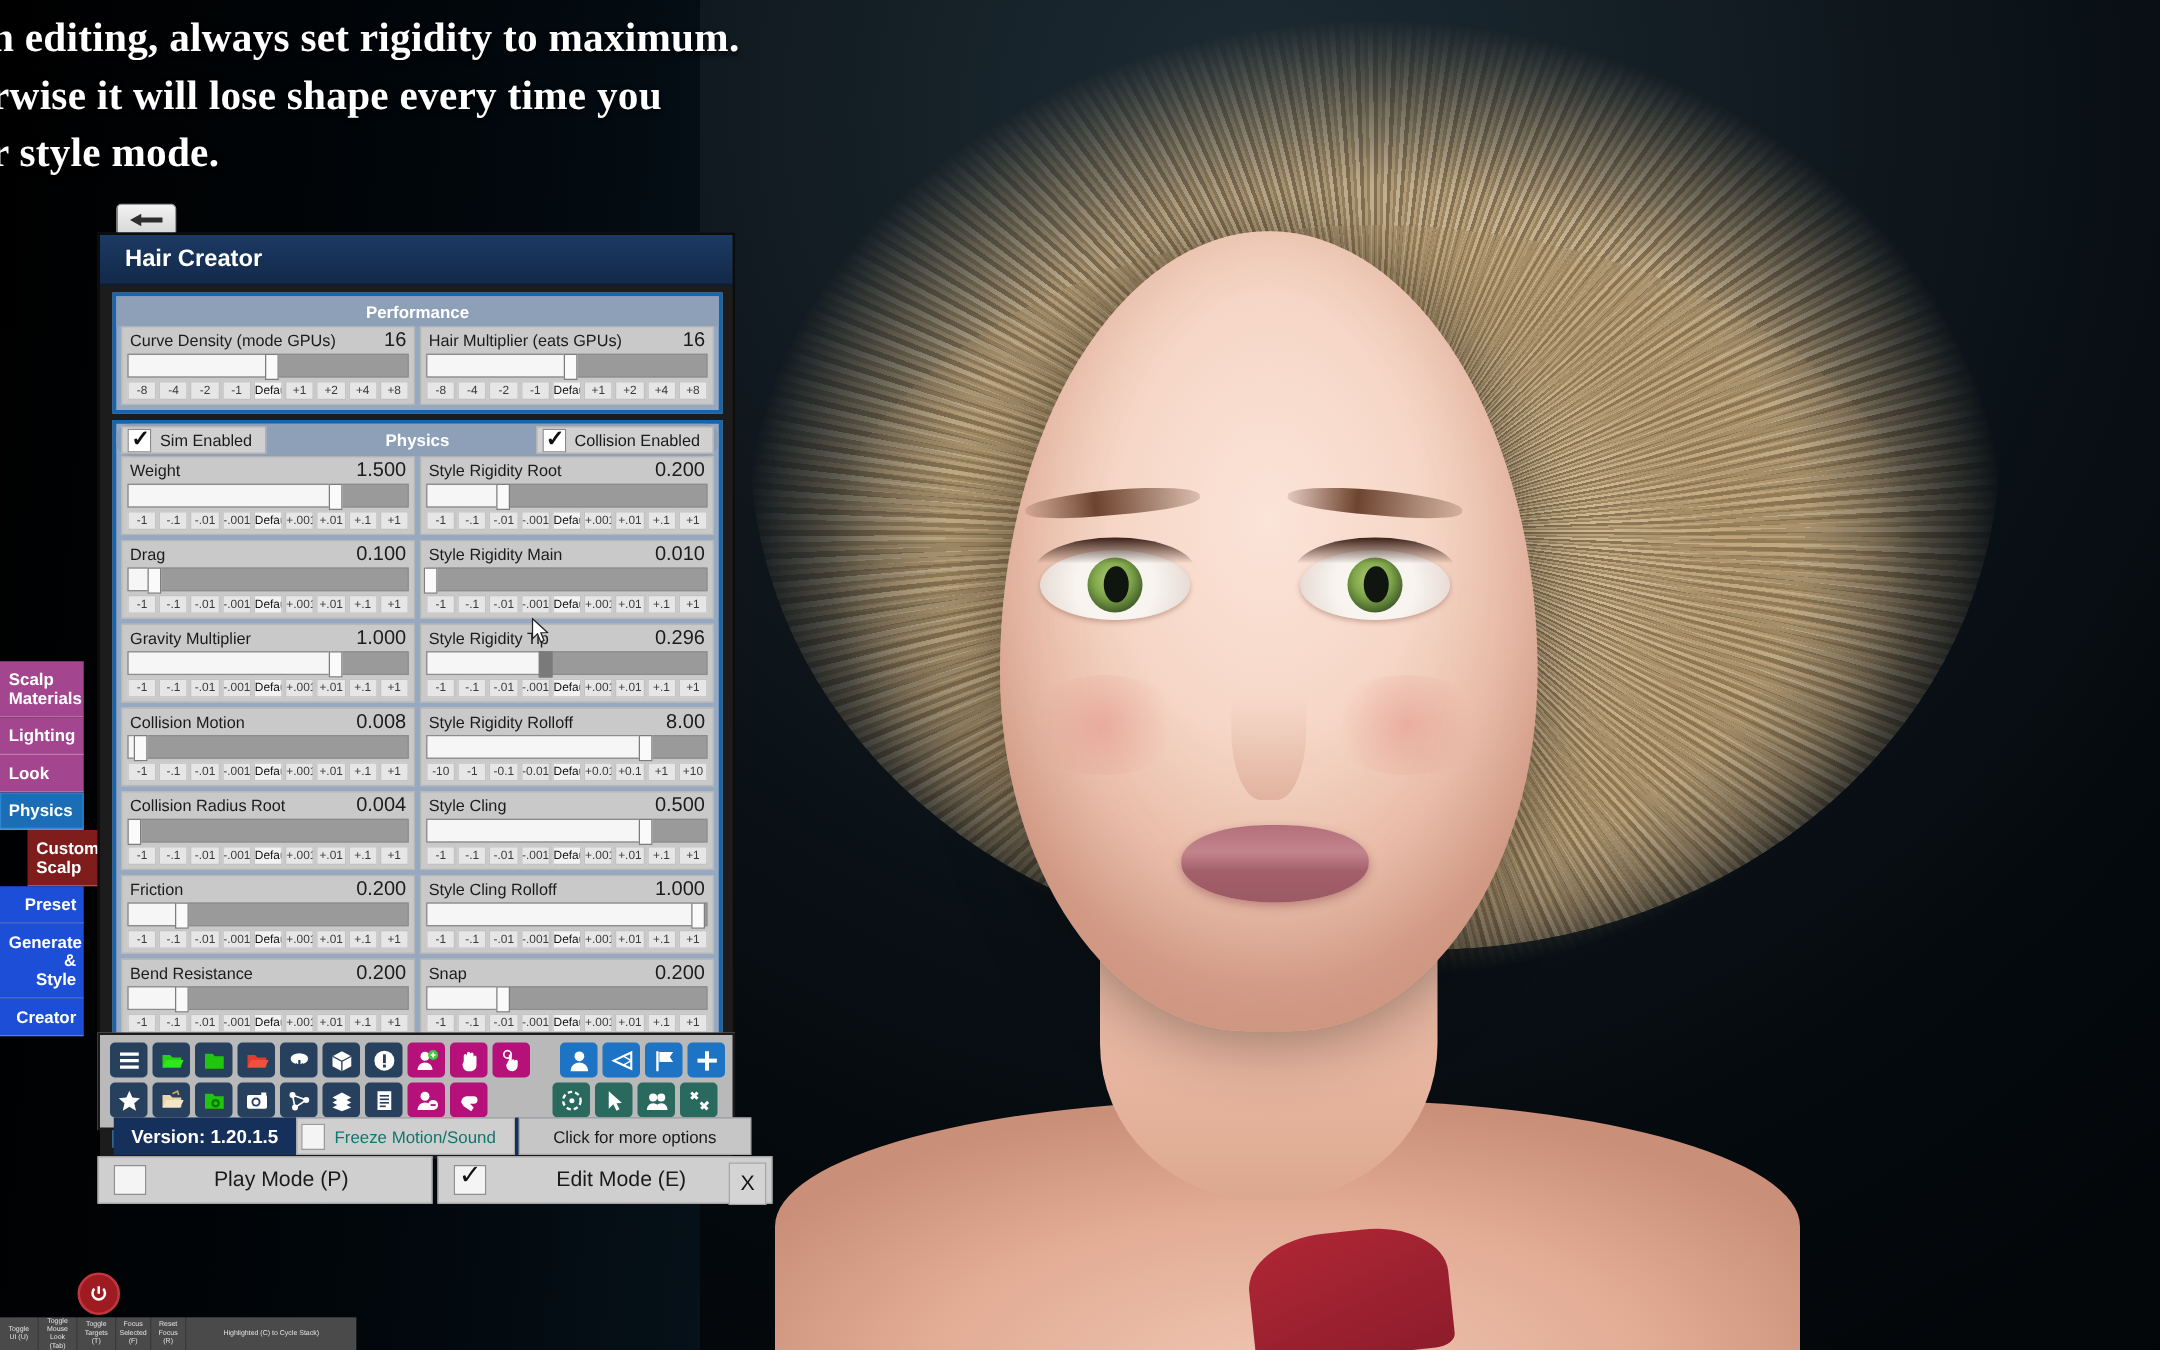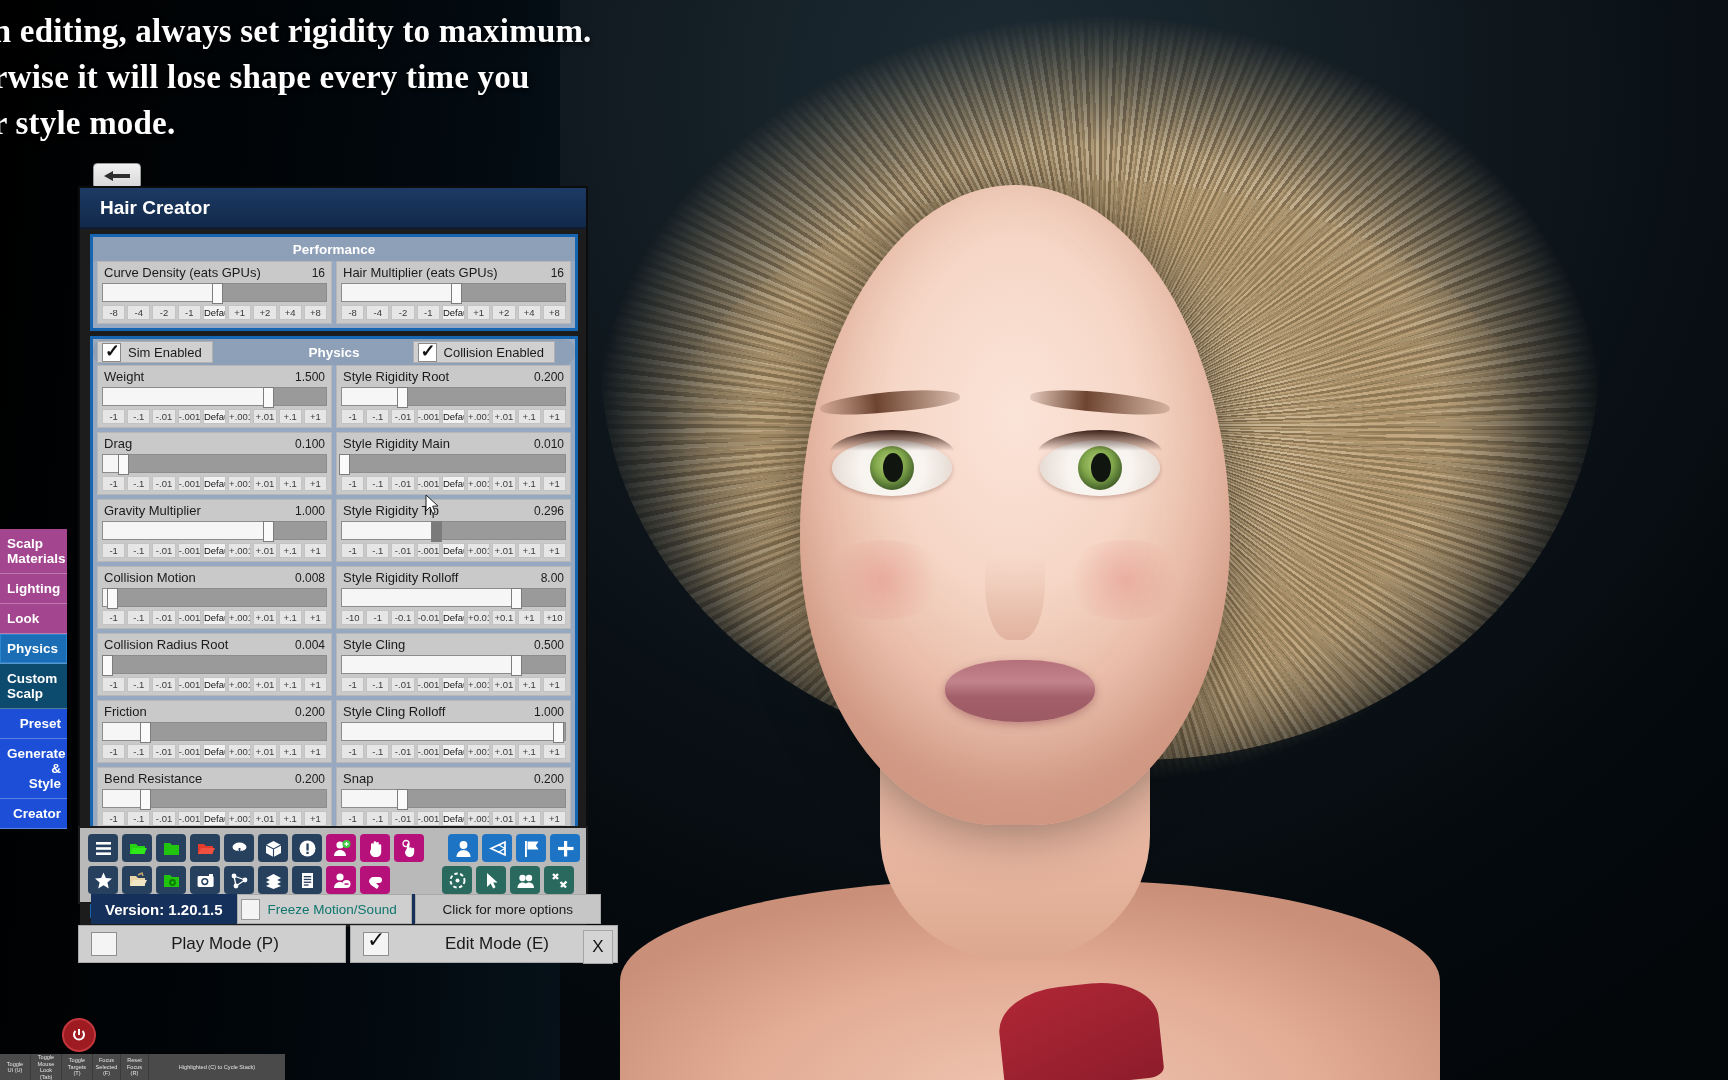--- a/index.html
+++ b/index.html
@@ -120,21 +120,21 @@
   
   .side-tabs { position: absolute; left: 0; top: 529px; width: 89px; }
   .side-tab {
     width: 67px; color: #fff; font-size: 13.5px; font-weight: bold;
     padding: 7px 6px 7px 7px; line-height: 15px;
     border-bottom: 1px solid rgba(255,255,255,.28);
     cursor: pointer; white-space: pre-line;
   }
   .side-tab.magenta { background: #a4468f; }
   .side-tab.active  { background: #1b6eb5; box-shadow: inset 0 0 0 1px #2a86d0; }
-  .side-tab.teal    { background: #0c4a6e; }
+  .side-tab.teal    { background: #7f1d1d; margin-left: 22px; }
   .side-tab.dteal   { background: #1d4ed8; text-align: right; }
 
   
   .panel {
     position: absolute; left: 78px; top: 186px; width: 510px; height: 640px;
     background: #1c1c1c;
     border: 2px solid #0c0c0c;
   }
   .back-btn {
     position: absolute; left: 93px; top: 163px; width: 48px; height: 26px;
@@ -160,21 +160,21 @@
     height: 24px; color: #fff; font-size: 13.5px; font-weight: bold;
     background: #8e9fb8;
   }
   .group-header.withchecks { height: 26px; border-radius: 12px; }
   .chk {
     display: flex; align-items: center; gap: 7px;
     position: absolute; height: 22px; padding: 0 10px 0 4px;
     background: #d0d0d0; border: 1px solid #b0b0b0; cursor: pointer;
   }
   .chk.l { left: 4px; }
-  .chk.r { right: 20px; text-align: center; }
+  .chk.r { right: 4px; text-align: center; }
   .chk .box {
     width: 19px; height: 19px; background: #fff; border: 1px solid #8b8b8b;
     position: relative;
   }
   .chk .box::after {
     content: "✓"; position: absolute; left: 2px; top: -4px;
     font-size: 18px; color: #111; font-weight: bold;
   }
   .chk span.lbl { color: #1a1a1a; font-size: 13px; font-weight: normal; }
 
@@ -182,21 +182,21 @@
   .col { flex: 1; display: flex; flex-direction: column; gap: 4px; }
 
   .slider-card {
     background: #c9c9c9; border: 1px solid #b7b7b7; padding: 3px 4px 3px 4px;
   }
   .slider-top {
     display: flex; justify-content: space-between; align-items: flex-start;
     color: #1b1b1b; font-size: 13px; line-height: 14px; padding: 1px 2px 2px 2px;
   }
   .slider-top .name { flex: 1; padding-right: 6px; }
-  .slider-top .val { font-size: 12px; white-space: nowrap; }
+  .slider-top .val { font-size: 16px; white-space: nowrap; }
   .track {
     position: relative; height: 19px; background: #9a9a9a;
     border: 1px solid #8c8c8c; margin: 1px 0 3px 0;
   }
   .fill {
     position: absolute; left: 0; top: 0; bottom: 0;
     background: #f6f6f6; border-right: 1px solid #c8c8c8;
   }
   .knob {
     position: absolute; top: -1px; width: 11px; height: 21px;
@@ -355,21 +355,21 @@
   <div class="panel">
     <div class="panel-title">Hair Creator</div>
     <div class="panel-body">
 
       <div class="group">
         <div class="group-header">Performance</div>
         <div class="rows">
           <div class="col" id="perf-left">
               <div class="slider-card">
                 <div class="slider-top">
-                  <div class="name">Curve Density (eats GPUs)</div>
+                  <div class="name">Curve Density (mode GPUs)</div>
                   <div class="val">16</div>
                 </div>
                 <div class="track">
                   <div class="fill" style="width: 51%;"></div>
                   <div class="knob" style="left: calc(51% - 5px);"></div>
                 </div>
                 <div class="steps">
                   <div class="step">-8</div>
                   <div class="step">-4</div>
                   <div class="step">-2</div>

